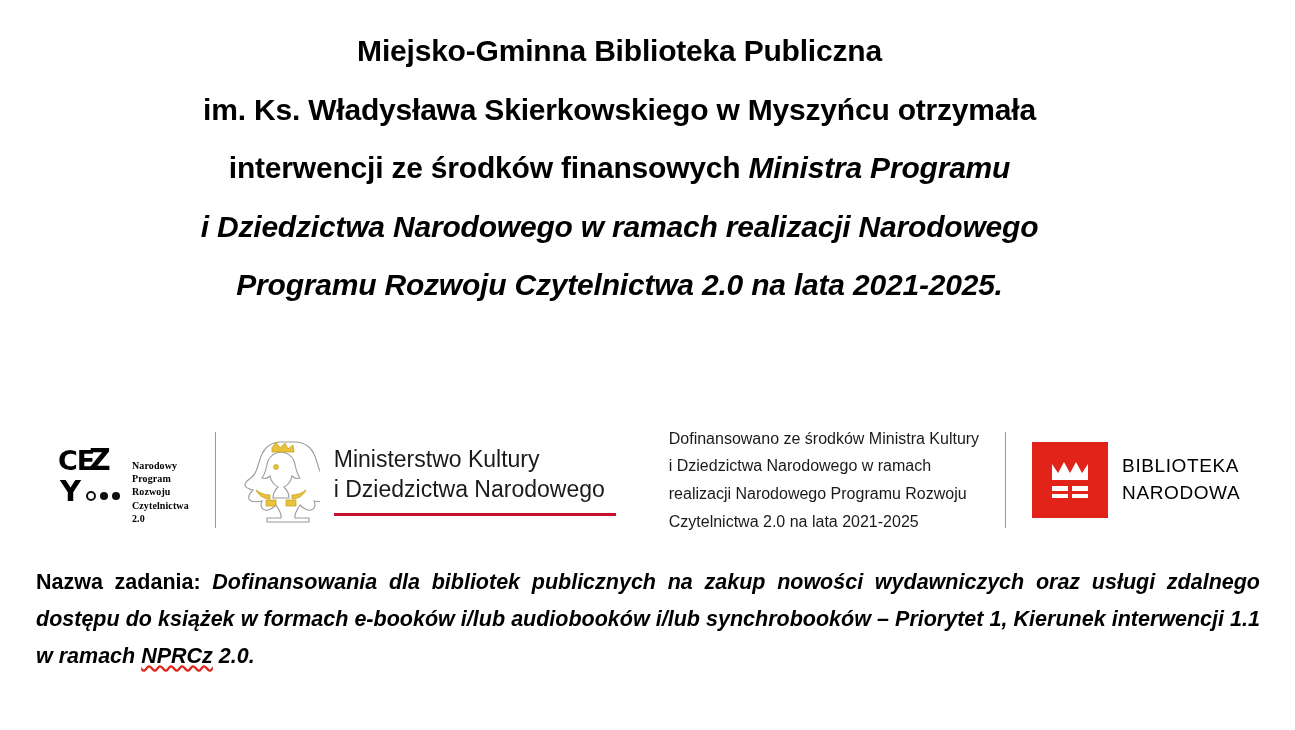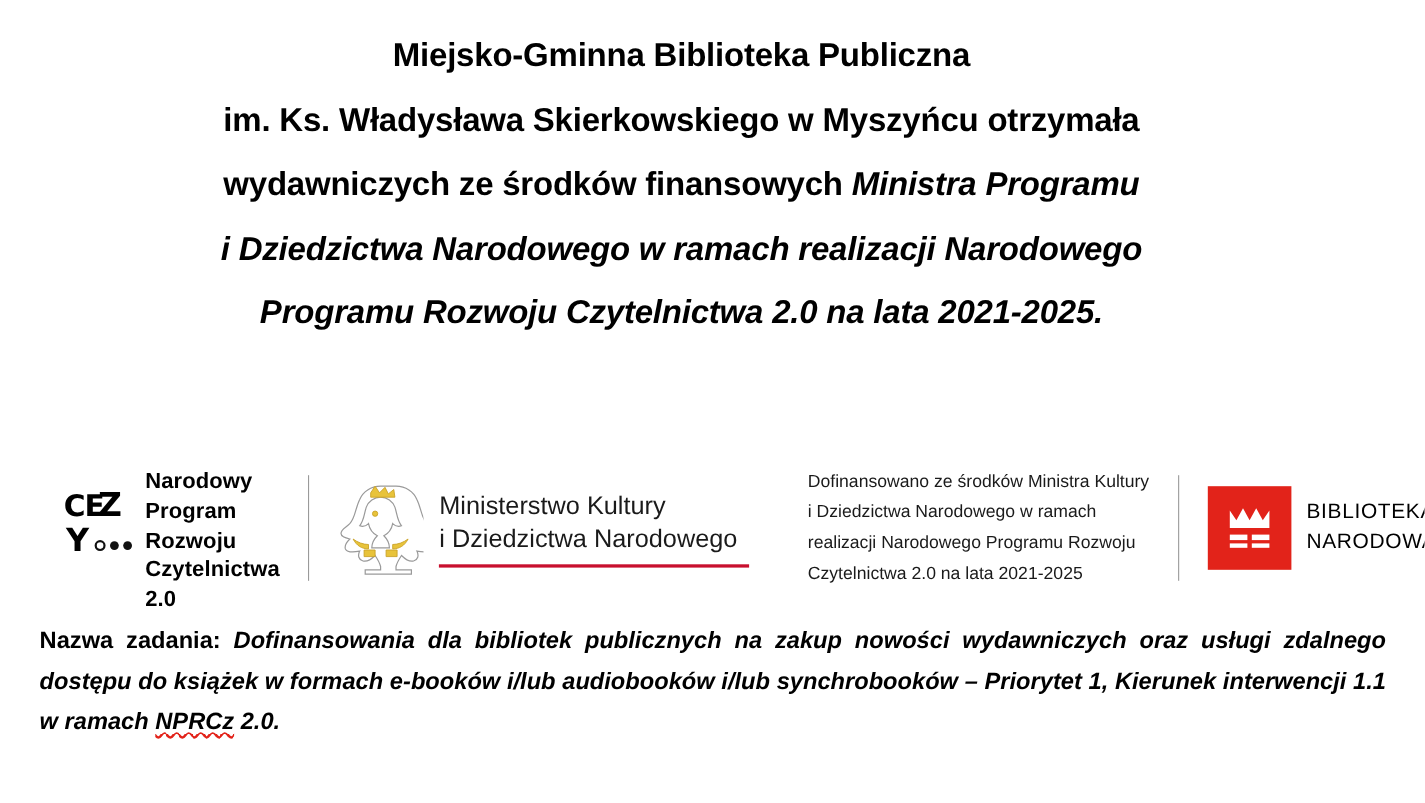--- a/index.html
+++ b/index.html
@@ -110,23 +110,23 @@
     width: 8px; height: 8px;
     border-radius: 50%;
     background: #111;
   }
   .nprcz-mark .dots i.hollow {
     background: #fff;
     border: 2px solid #111;
     width: 6px; height: 6px;
   }
   .nprcz-text {
-    font-family: Liberation Sans, sans-serif;
-    font-weight: bold;
-    font-size: 20px;
+    font-family: Liberation Serif, serif;
+    font-weight: bold;
+    font-size: 10px;
     line-height: 1.34;
     letter-spacing: 0.1px;
     margin-top: 24px;
   }
 
   
   .ministry {
     display: flex;
     align-items: center;
   }
@@ -197,21 +197,21 @@
     text-decoration: underline wavy #e2231a;
     text-decoration-skip-ink: none;
   }
 </style>
 </head>
 <body>
 
 <div class="headline">
   <div class="line">Miejsko-Gminna Biblioteka Publiczna</div>
   <div class="line">im. Ks. Władysława Skierkowskiego w Myszyńcu otrzymała</div>
-  <div class="line"><span>wydawniczych ze środków finansowych </span><span class="ital">Ministra Programu</span></div>
+  <div class="line"><span>interwencji ze środków finansowych </span><span class="ital">Ministra Programu</span></div>
   <div class="line ital">i Dziedzictwa Narodowego w ramach realizacji Narodowego</div>
   <div class="line ital">Programu Rozwoju Czytelnictwa 2.0 na lata 2021-2025.</div>
 </div>
 
 <div class="logo-strip">
 
   <div class="logo-cell nprcz">
     <div class="nprcz-mark">
       <span class="ce">CE</span>
       <span class="zed">Z</span>

